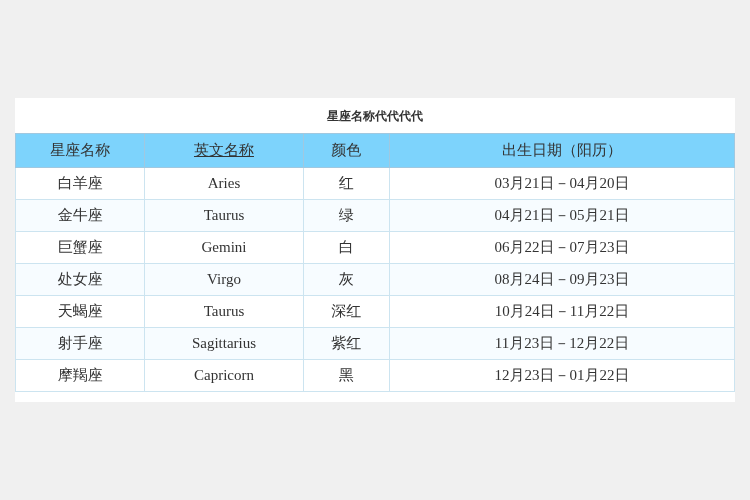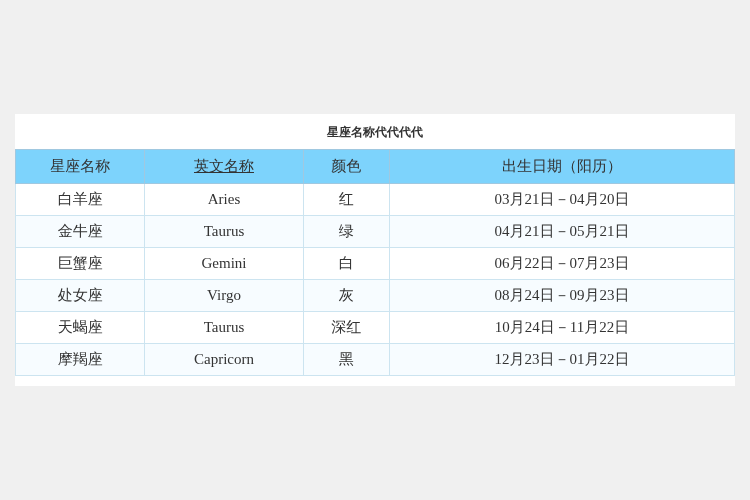--- a/index.html
+++ b/index.html
@@ -97,20 +97,26 @@
           <td>灰</td>
           <td>08月24日－09月23日</td>
         </tr>
         <tr>
           <td>天蝎座</td>
           <td>Taurus</td>
           <td>深红</td>
           <td>10月24日－11月22日</td>
         </tr>
         <tr>
+          <td>射手座</td>
+          <td>Sagittarius</td>
+          <td>紫红</td>
+          <td>11月23日－12月22日</td>
+        </tr>
+        <tr>
           <td>摩羯座</td>
           <td>Capricorn</td>
           <td>黑</td>
           <td>12月23日－01月22日</td>
         </tr>
       </tbody>
   </table>
 </div>
 
 </body></html>

